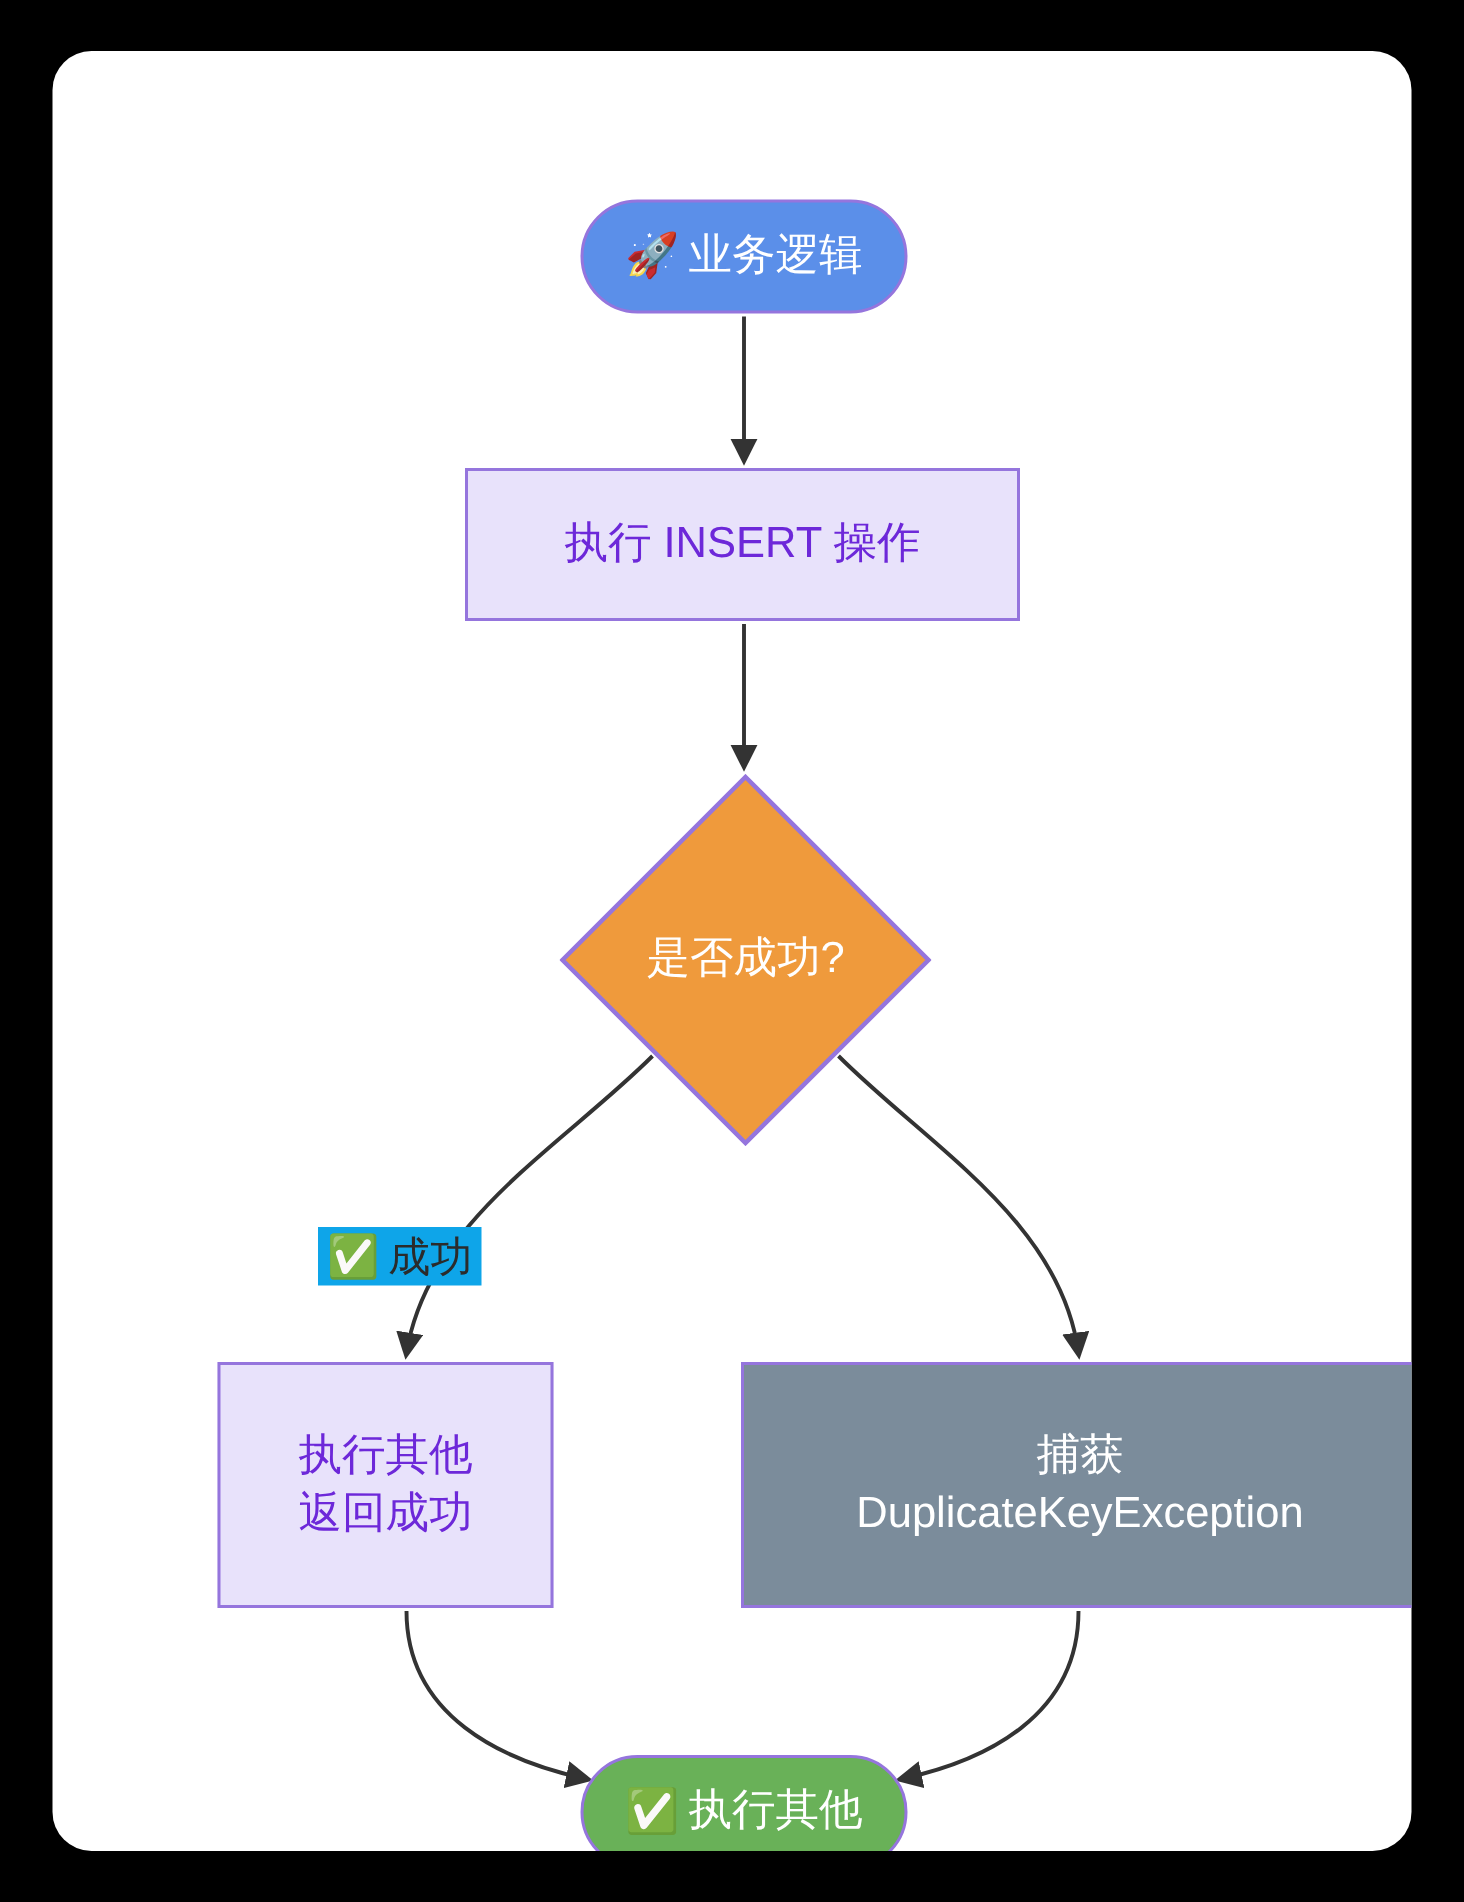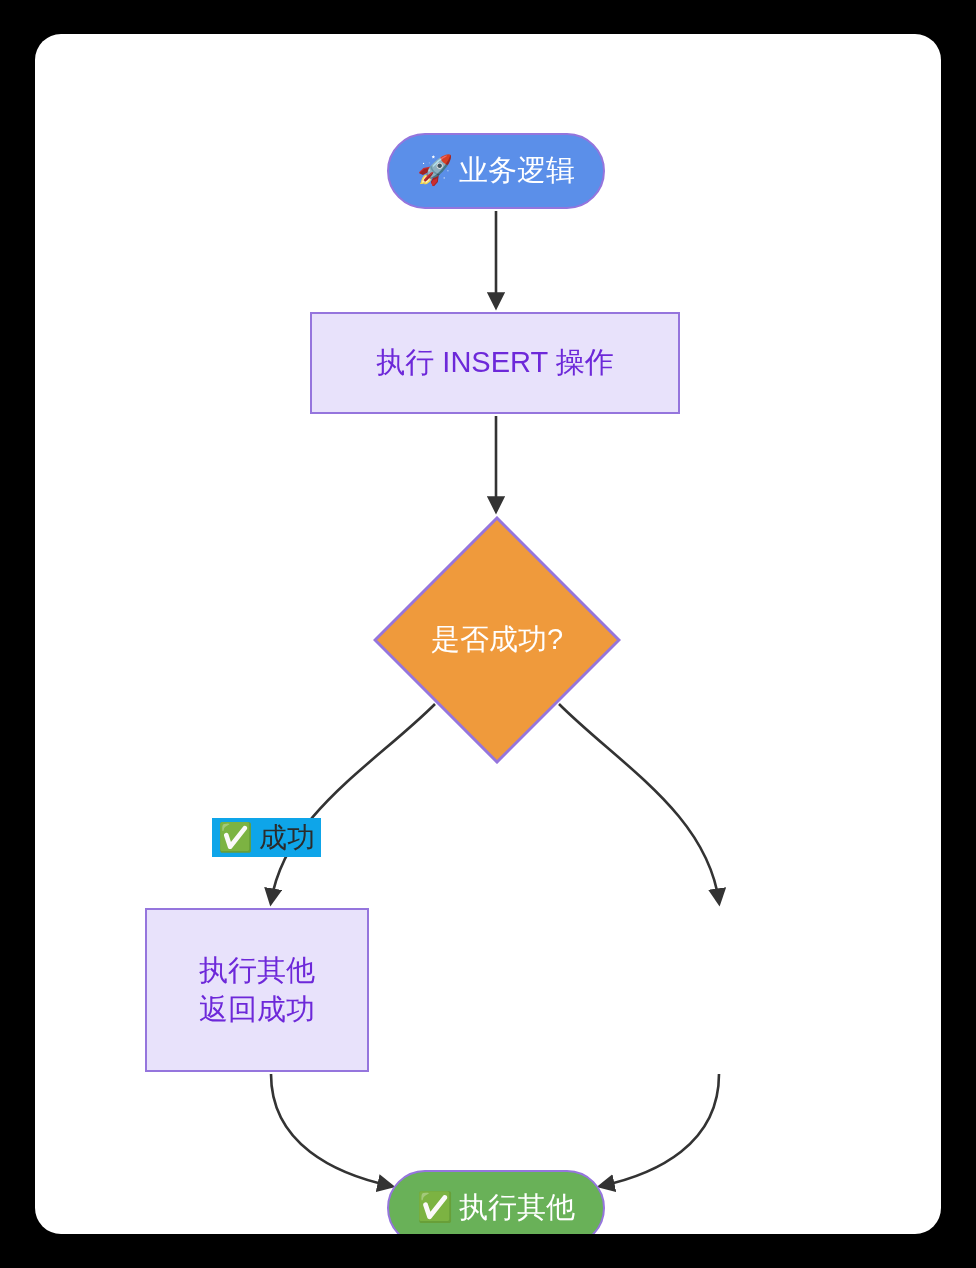--- a/index.html
+++ b/index.html
@@ -194,20 +194,26 @@
       <span class="diamond-label">是否成功?</span>
     </div>
 
     <div class="node node-process" id="node-biz">
       <span>
         <span class="tline">执行其他</span>
         <span class="tline">返回成功</span>
       </span>
     </div>
 
+    <div class="node" id="node-catch">
+      <span>
+        <span class="tline">捕获</span>
+        <span class="tline">DuplicateKeyException</span>
+      </span>
+    </div>
 
     <div class="node node-end" id="node-end">
       <span class="emoji">✅</span>
       <span>执行其他</span>
     </div>
 
     <div class="edge-label" id="label-success">
       <span class="emoji">✅</span><span>成功</span>
     </div>
 

